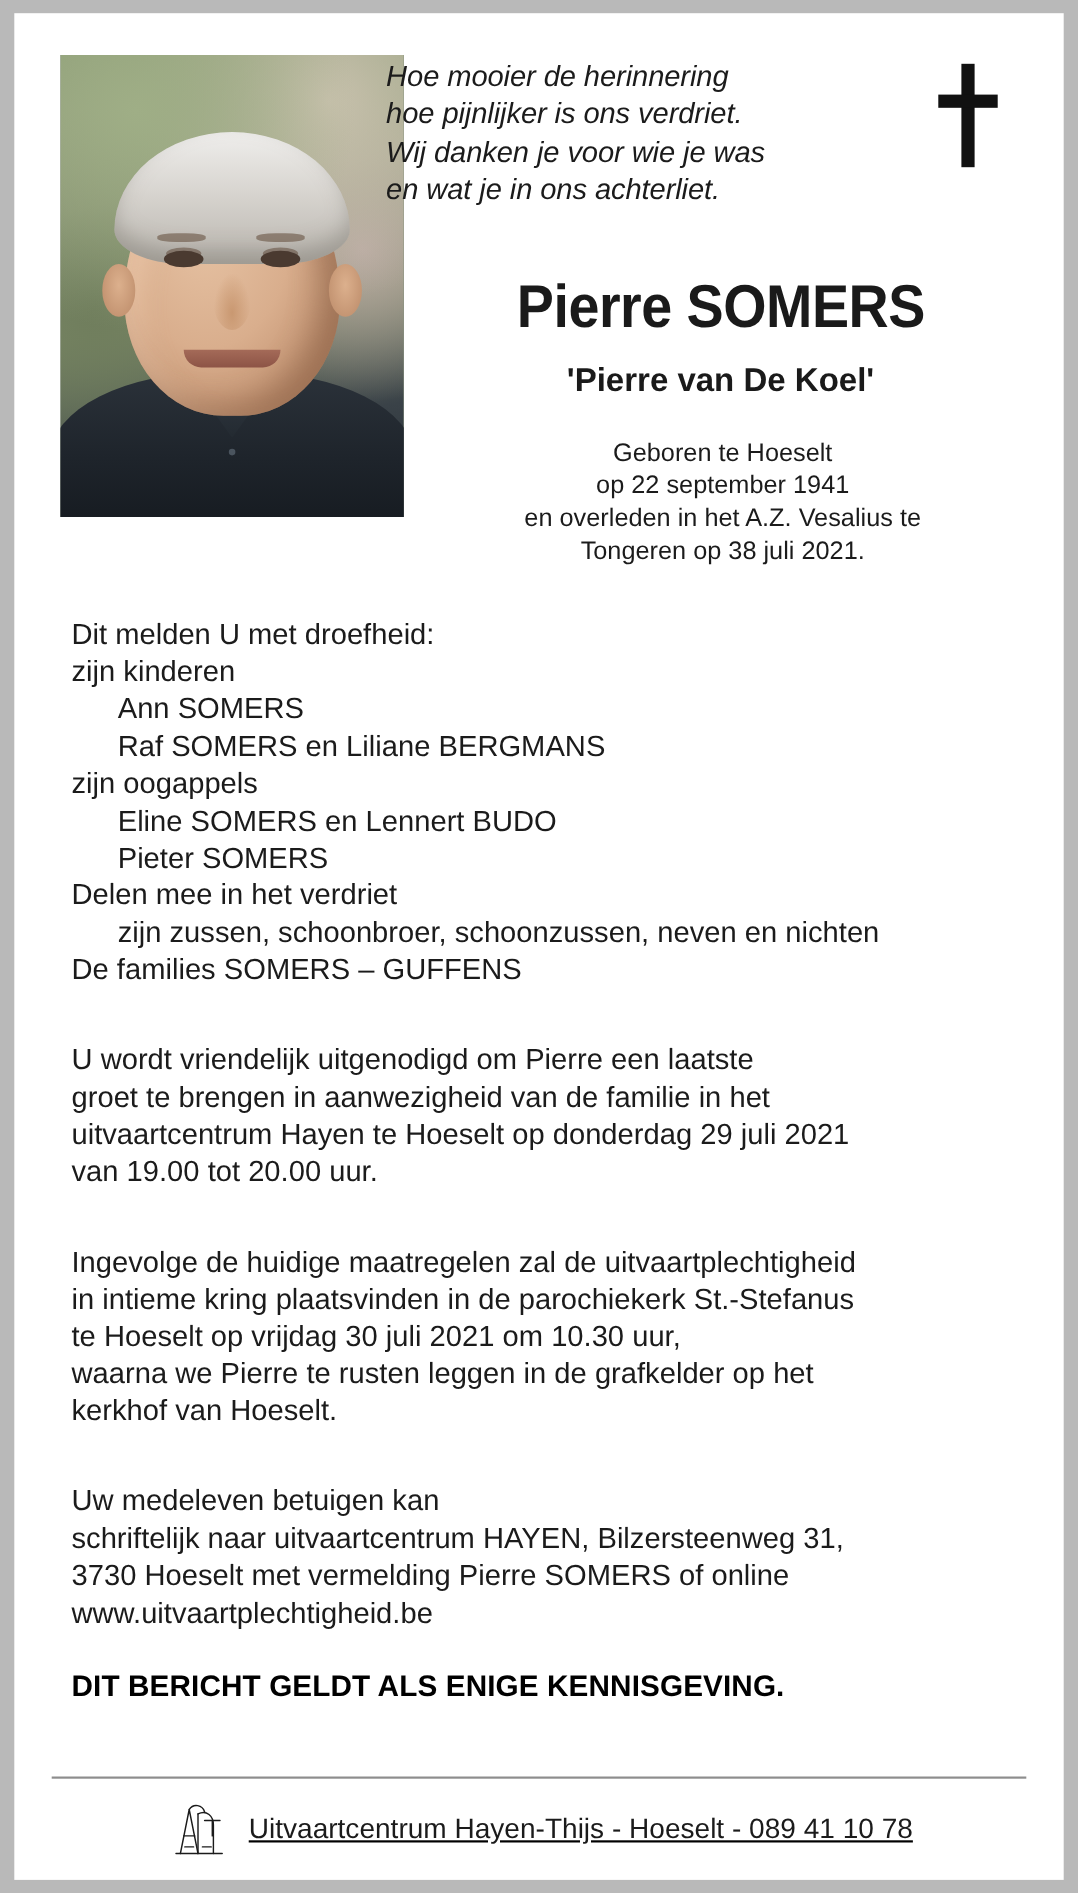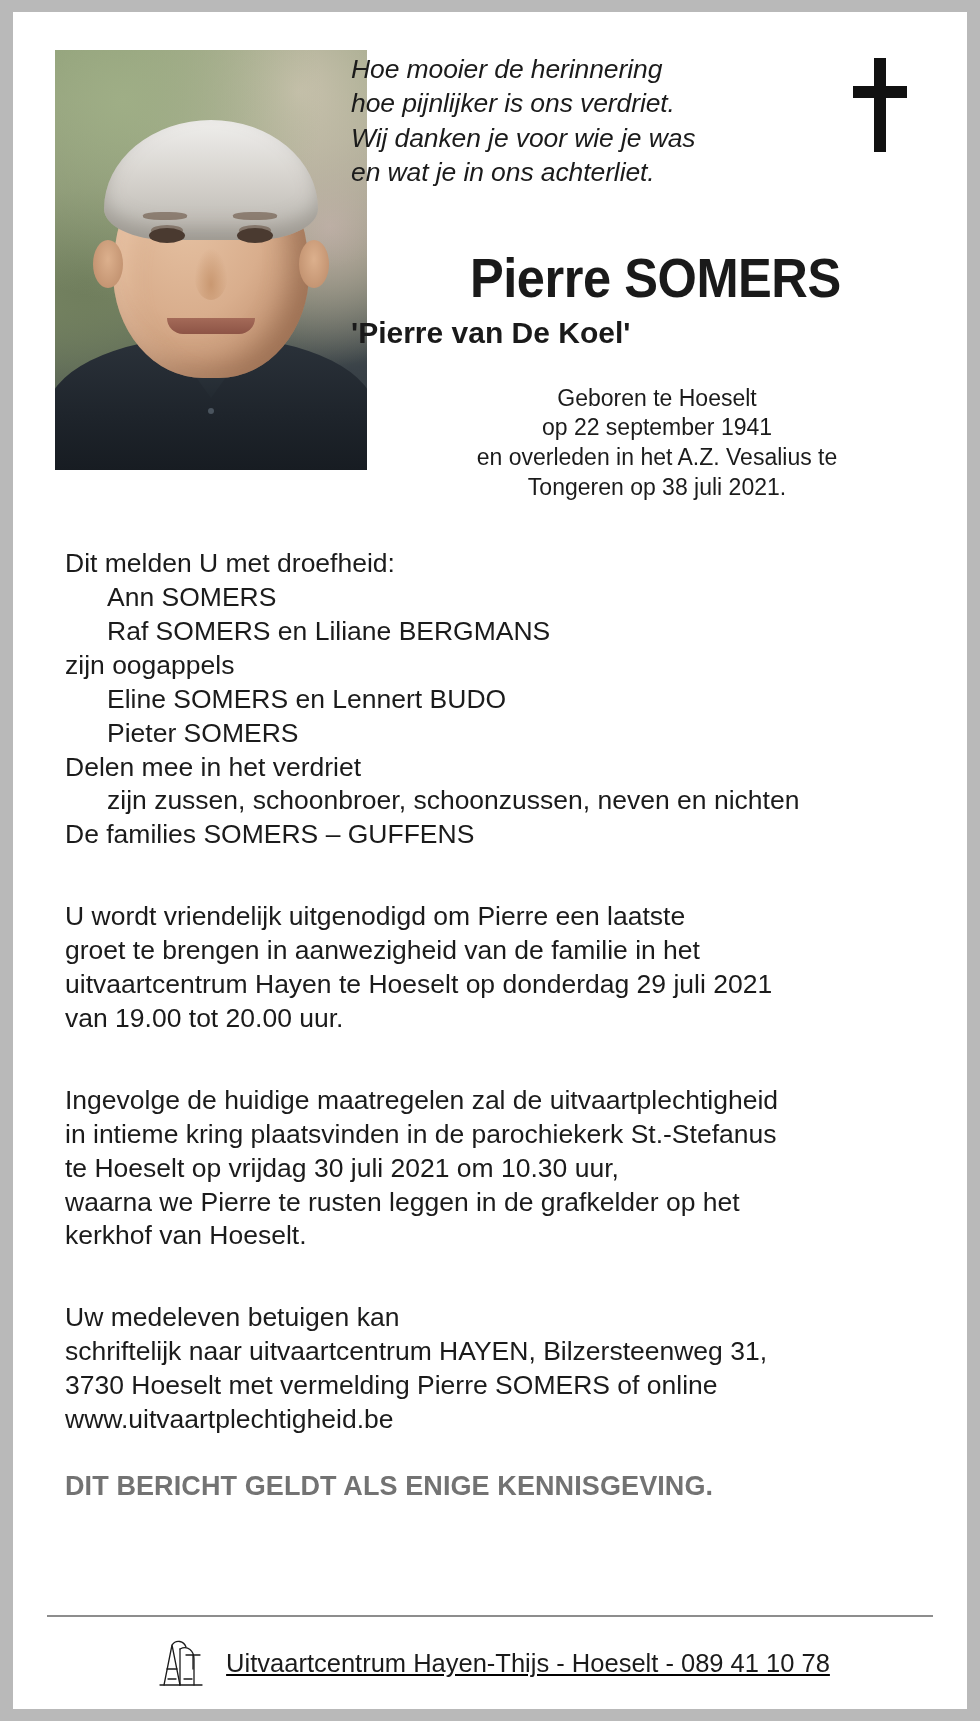--- a/index.html
+++ b/index.html
@@ -220,21 +220,22 @@
     font-size: 55px;
     font-weight: bold;
     color: #1a1a1a;
     letter-spacing: -0.5px;
     transform: scaleX(0.92);
     transform-origin: center;
     line-height: 1.05;
     padding-right: 8px;
   }
   .nickname {
-    margin: 8px 0 0 0;
+    margin: 21px 0 0 0;
+    text-align: center;
     font-size: 30px;
     font-weight: bold;
     color: #1a1a1a;
     padding-right: 8px;
   }
   .lifespan {
     margin: 34px 0 0 0;
     text-align: center;
     font-size: 23px;
     line-height: 1.30;
@@ -252,21 +253,21 @@
   }
   .block { margin: 14px 0 0 0; }
   .block .line { white-space: nowrap; }
   .block .indent { padding-left: 42px; }
   .gap { height: 34px; }
 
   .notice {
     padding: 34px 42px 0 52px;
     font-size: 27px;
     font-weight: bold;
-    color: #737373;
+    color: #000000;
     letter-spacing: 0.1px;
   }
 
   
   .footer {
     position: absolute;
     left: 0;
     right: 0;
     bottom: 0;
     height: 92px;
@@ -343,20 +344,21 @@
           <div>Tongeren op 38 juli 2021.</div>
         </div>
 
       </div>
     </div>
 
     <div class="body-text">
 
       <div class="block">
         <div class="line">Dit melden U met droefheid:</div>
+        <div class="line">zijn kinderen</div>
         <div class="line indent">Ann SOMERS</div>
         <div class="line indent">Raf SOMERS en Liliane BERGMANS</div>
         <div class="line">zijn oogappels</div>
         <div class="line indent">Eline SOMERS en Lennert BUDO</div>
         <div class="line indent">Pieter SOMERS</div>
         <div class="line">Delen mee in het verdriet</div>
         <div class="line indent">zijn zussen, schoonbroer, schoonzussen, neven en nichten</div>
         <div class="line">De families SOMERS – GUFFENS</div>
       </div>
 

